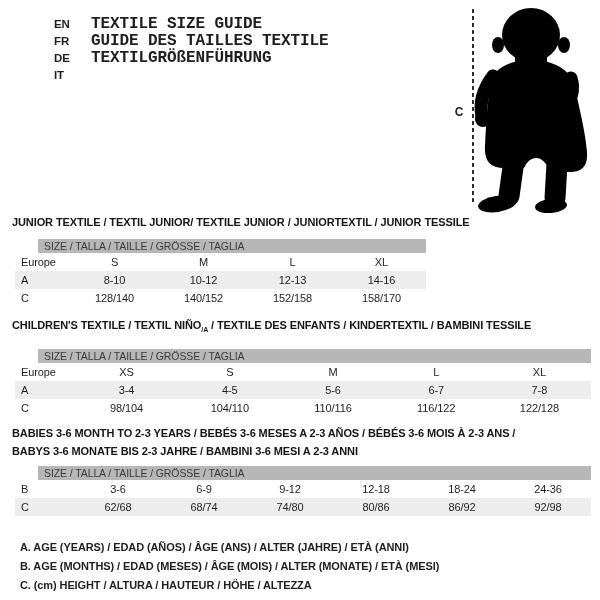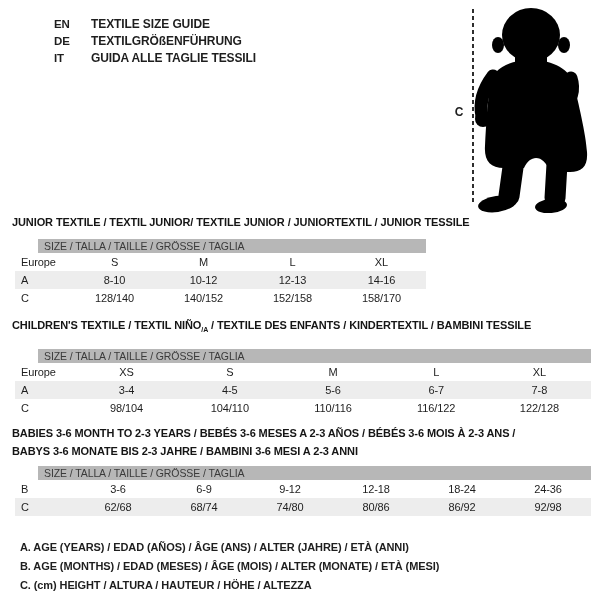--- a/index.html
+++ b/index.html
@@ -6,21 +6,21 @@
   .screen {
     position:relative; width:600px; height:600px; background:#ffffff;
     font-family:"Liberation Sans", sans-serif; color:#1e1e1e; overflow:hidden;
     letter-spacing:-0.1px;
   }
 
   
   .langs { position:absolute; top:15px; left:22px; }
   .lang-row { display:flex; height:17px; align-items:center; }
   .lang-code { width:37px; font-weight:bold; font-size:11.5px;padding-left:32px; }
-  .lang-label { font-weight:bold; font-size:12px; white-space:nowrap; }
+  .lang-label { font-weight:bold; font-size:16px; white-space:nowrap;font-family:Liberation Mono, monospace; }
 
   
   .figure-svg { position:absolute; left:470px; top:4px; width:130px; height:210px; }
   .measure-line {
     position:absolute; left:472px; top:9px; width:2px; height:196px;
     background:repeating-linear-gradient(180deg, #2e2e2e 0 4px, transparent 4px 7px);
   }
   .measure-label {
     position:absolute; left:451px; top:105px; width:16px; text-align:center;
     font-weight:bold; font-size:12px;
@@ -53,26 +53,29 @@
 <body>
 
 <div class="screen">
 
   <div class="langs">
     <div class="lang-row">
       <span class="lang-code">EN</span>
       <span class="lang-label">TEXTILE SIZE GUIDE</span>
     </div>
     <div class="lang-row">
+      <span class="lang-code">FR</span>
+      <span class="lang-label">GUIDE DES TAILLES TEXTILE</span>
+    </div>
+    <div class="lang-row">
       <span class="lang-code">DE</span>
       <span class="lang-label">TEXTILGRÖßENFÜHRUNG</span>
     </div>
     <div class="lang-row">
       <span class="lang-code">IT</span>
-      <span class="lang-label">GUIDA ALLE TAGLIE TESSILI</span>
     </div>
   </div>
 
   <div class="measure-line"></div>
   <div class="measure-label">C</div>
 
   <svg class="figure-svg" viewBox="0 0 130 210" aria-hidden="true">
     <g fill="#000000" stroke="none">
       <ellipse cx="61" cy="31" rx="29" ry="27"></ellipse>
       <ellipse cx="28" cy="41" rx="6" ry="8"></ellipse>

